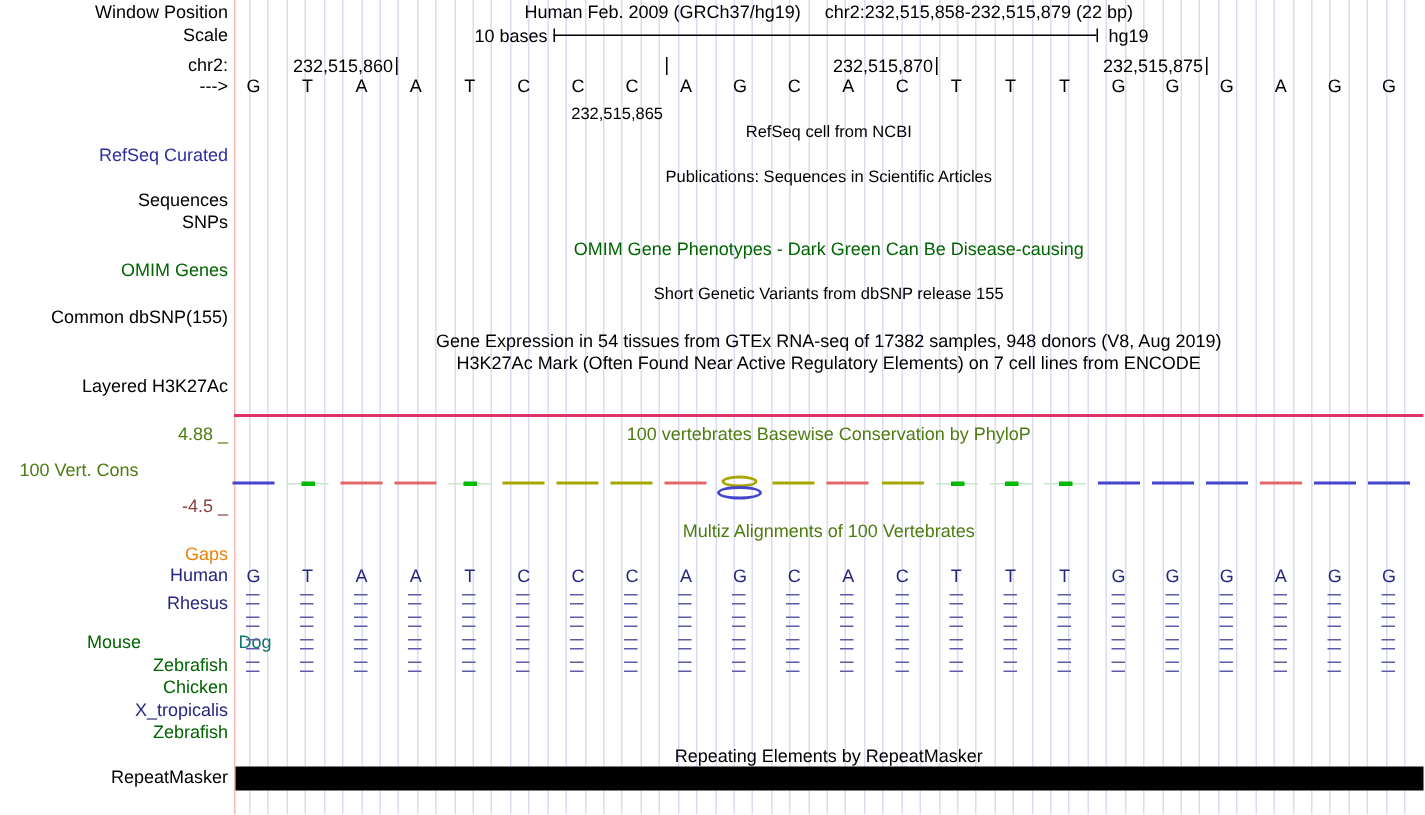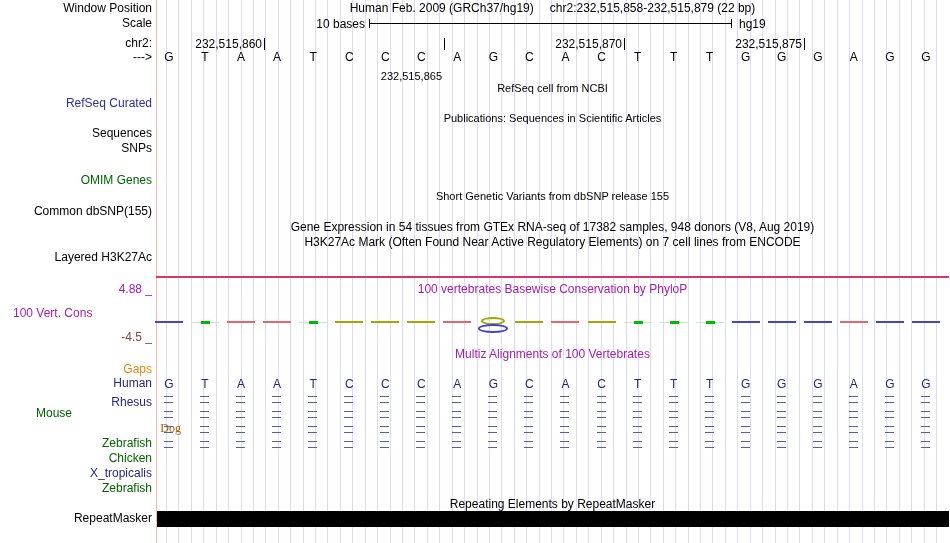--- a/index.html
+++ b/index.html
@@ -2,21 +2,21 @@
 <html><head>
 <meta charset="utf-8">
 <style>
   html,body{margin:0;padding:0;background:#fff;}
   body{width:950px;height:543px;position:relative;font-family:"Liberation Sans",sans-serif;overflow:hidden;}
   #canvas{position:absolute;left:0;top:0;width:950px;height:543px;}
   .llabel{position:absolute;left:0;width:152px;text-align:right;font-size:12px;line-height:13px;white-space:nowrap;color:#000;}
   .ctitle{position:absolute;left:156px;width:793px;text-align:center;font-size:12px;line-height:13px;white-space:nowrap;color:#000;}
   .small{font-size:11px;}
   .big{font-size:13px;}
-  .blue{color:#a21caf;}
+  .blue{color:#4d7c0f;}
   .navy{color:#2E2E9E;}
   .green{color:#006400;}
   .orange{color:#E8820C;}
   .maroon{color:#8B4040;}
   .sep{position:absolute;left:156px;top:0;width:1px;height:543px;background:#F5B9B1;}
   .divider{position:absolute;left:156px;top:276px;width:793px;height:2px;background:#DE3366;}
   .scalebar{position:absolute;left:369px;top:23px;width:362px;height:1px;background:#000;}
   .scaletick{position:absolute;width:1px;height:9px;top:19px;background:#000;}
   .repeatbar{position:absolute;left:157px;top:511px;width:792px;height:16px;background:#000;}
 </style>
@@ -104,20 +104,21 @@
   <div style="position:absolute;left:739px;top:17px;font-size:12px">hg19</div>
 
   <div class="llabel" style="top:37px">chr2:</div>
   <div class="llabel" style="top:51px">---&gt;</div>
 
   <div class="ctitle small" style="top:82px">RefSeq cell from NCBI</div>
   <div class="llabel navy" style="top:97px">RefSeq Curated</div>
   <div class="ctitle small" style="top:112px">Publications: Sequences in Scientific Articles</div>
   <div class="llabel" style="top:127px">Sequences</div>
   <div class="llabel" style="top:142px">SNPs</div>
+  <div class="ctitle green" style="top:160px">OMIM Gene Phenotypes - Dark Green Can Be Disease-causing</div>
   <div class="llabel green" style="top:174px">OMIM Genes</div>
   <div class="ctitle small" style="top:190px">Short Genetic Variants from dbSNP release 155</div>
   <div class="llabel" style="top:205px">Common dbSNP(155)</div>
   <div class="ctitle" style="top:221px">Gene Expression in 54 tissues from GTEx RNA-seq of 17382 samples, 948 donors (V8, Aug 2019)</div>
   <div class="ctitle" style="top:236px">H3K27Ac Mark (Often Found Near Active Regulatory Elements) on 7 cell lines from ENCODE</div>
   <div class="llabel" style="top:251px">Layered H3K27Ac</div>
 
   <div class="divider"></div>
 
   <div class="llabel blue" style="top:283px">4.88 _</div>
@@ -228,21 +229,21 @@
     <div style="position: absolute; left: 596.54px; top: 396px; width: 9px; height: 7px; box-sizing: border-box; border-top: 1px solid rgb(92, 92, 168); border-bottom: 1px solid rgb(92, 92, 168);"></div>
     <div style="position: absolute; left: 632.585px; top: 396px; width: 9px; height: 7px; box-sizing: border-box; border-top: 1px solid rgb(92, 92, 168); border-bottom: 1px solid rgb(92, 92, 168);"></div>
     <div style="position: absolute; left: 668.63px; top: 396px; width: 9px; height: 7px; box-sizing: border-box; border-top: 1px solid rgb(92, 92, 168); border-bottom: 1px solid rgb(92, 92, 168);"></div>
     <div style="position: absolute; left: 704.675px; top: 396px; width: 9px; height: 7px; box-sizing: border-box; border-top: 1px solid rgb(92, 92, 168); border-bottom: 1px solid rgb(92, 92, 168);"></div>
     <div style="position: absolute; left: 740.72px; top: 396px; width: 9px; height: 7px; box-sizing: border-box; border-top: 1px solid rgb(92, 92, 168); border-bottom: 1px solid rgb(92, 92, 168);"></div>
     <div style="position: absolute; left: 776.765px; top: 396px; width: 9px; height: 7px; box-sizing: border-box; border-top: 1px solid rgb(92, 92, 168); border-bottom: 1px solid rgb(92, 92, 168);"></div>
     <div style="position: absolute; left: 812.81px; top: 396px; width: 9px; height: 7px; box-sizing: border-box; border-top: 1px solid rgb(92, 92, 168); border-bottom: 1px solid rgb(92, 92, 168);"></div>
     <div style="position: absolute; left: 848.855px; top: 396px; width: 9px; height: 7px; box-sizing: border-box; border-top: 1px solid rgb(92, 92, 168); border-bottom: 1px solid rgb(92, 92, 168);"></div>
     <div style="position: absolute; left: 884.9px; top: 396px; width: 9px; height: 7px; box-sizing: border-box; border-top: 1px solid rgb(92, 92, 168); border-bottom: 1px solid rgb(92, 92, 168);"></div>
     <div style="position: absolute; left: 920.945px; top: 396px; width: 9px; height: 7px; box-sizing: border-box; border-top: 1px solid rgb(92, 92, 168); border-bottom: 1px solid rgb(92, 92, 168);"></div>
-    <div style="position: absolute; left: 0px; top: 407px; width: 152px; text-align: left; font-size: 12px; line-height: 13px; color: rgb(0, 100, 0); padding-left: 36px;">Mouse</div>
+    <div style="position: absolute; left: 0px; top: 422px; width: 152px; text-align: center; font-size: 12px; line-height: 13px; color: rgb(0, 100, 0);">Mouse</div>
     <div style="position: absolute; left: 164px; top: 411px; width: 9px; height: 7px; box-sizing: border-box; border-top: 1px solid rgb(92, 92, 168); border-bottom: 1px solid rgb(92, 92, 168);"></div>
     <div style="position: absolute; left: 200.045px; top: 411px; width: 9px; height: 7px; box-sizing: border-box; border-top: 1px solid rgb(92, 92, 168); border-bottom: 1px solid rgb(92, 92, 168);"></div>
     <div style="position: absolute; left: 236.09px; top: 411px; width: 9px; height: 7px; box-sizing: border-box; border-top: 1px solid rgb(92, 92, 168); border-bottom: 1px solid rgb(92, 92, 168);"></div>
     <div style="position: absolute; left: 272.135px; top: 411px; width: 9px; height: 7px; box-sizing: border-box; border-top: 1px solid rgb(92, 92, 168); border-bottom: 1px solid rgb(92, 92, 168);"></div>
     <div style="position: absolute; left: 308.18px; top: 411px; width: 9px; height: 7px; box-sizing: border-box; border-top: 1px solid rgb(92, 92, 168); border-bottom: 1px solid rgb(92, 92, 168);"></div>
     <div style="position: absolute; left: 344.225px; top: 411px; width: 9px; height: 7px; box-sizing: border-box; border-top: 1px solid rgb(92, 92, 168); border-bottom: 1px solid rgb(92, 92, 168);"></div>
     <div style="position: absolute; left: 380.27px; top: 411px; width: 9px; height: 7px; box-sizing: border-box; border-top: 1px solid rgb(92, 92, 168); border-bottom: 1px solid rgb(92, 92, 168);"></div>
     <div style="position: absolute; left: 416.315px; top: 411px; width: 9px; height: 7px; box-sizing: border-box; border-top: 1px solid rgb(92, 92, 168); border-bottom: 1px solid rgb(92, 92, 168);"></div>
     <div style="position: absolute; left: 452.36px; top: 411px; width: 9px; height: 7px; box-sizing: border-box; border-top: 1px solid rgb(92, 92, 168); border-bottom: 1px solid rgb(92, 92, 168);"></div>
     <div style="position: absolute; left: 488.405px; top: 411px; width: 9px; height: 7px; box-sizing: border-box; border-top: 1px solid rgb(92, 92, 168); border-bottom: 1px solid rgb(92, 92, 168);"></div>
@@ -251,21 +252,21 @@
     <div style="position: absolute; left: 596.54px; top: 411px; width: 9px; height: 7px; box-sizing: border-box; border-top: 1px solid rgb(92, 92, 168); border-bottom: 1px solid rgb(92, 92, 168);"></div>
     <div style="position: absolute; left: 632.585px; top: 411px; width: 9px; height: 7px; box-sizing: border-box; border-top: 1px solid rgb(92, 92, 168); border-bottom: 1px solid rgb(92, 92, 168);"></div>
     <div style="position: absolute; left: 668.63px; top: 411px; width: 9px; height: 7px; box-sizing: border-box; border-top: 1px solid rgb(92, 92, 168); border-bottom: 1px solid rgb(92, 92, 168);"></div>
     <div style="position: absolute; left: 704.675px; top: 411px; width: 9px; height: 7px; box-sizing: border-box; border-top: 1px solid rgb(92, 92, 168); border-bottom: 1px solid rgb(92, 92, 168);"></div>
     <div style="position: absolute; left: 740.72px; top: 411px; width: 9px; height: 7px; box-sizing: border-box; border-top: 1px solid rgb(92, 92, 168); border-bottom: 1px solid rgb(92, 92, 168);"></div>
     <div style="position: absolute; left: 776.765px; top: 411px; width: 9px; height: 7px; box-sizing: border-box; border-top: 1px solid rgb(92, 92, 168); border-bottom: 1px solid rgb(92, 92, 168);"></div>
     <div style="position: absolute; left: 812.81px; top: 411px; width: 9px; height: 7px; box-sizing: border-box; border-top: 1px solid rgb(92, 92, 168); border-bottom: 1px solid rgb(92, 92, 168);"></div>
     <div style="position: absolute; left: 848.855px; top: 411px; width: 9px; height: 7px; box-sizing: border-box; border-top: 1px solid rgb(92, 92, 168); border-bottom: 1px solid rgb(92, 92, 168);"></div>
     <div style="position: absolute; left: 884.9px; top: 411px; width: 9px; height: 7px; box-sizing: border-box; border-top: 1px solid rgb(92, 92, 168); border-bottom: 1px solid rgb(92, 92, 168);"></div>
     <div style="position: absolute; left: 920.945px; top: 411px; width: 9px; height: 7px; box-sizing: border-box; border-top: 1px solid rgb(92, 92, 168); border-bottom: 1px solid rgb(92, 92, 168);"></div>
-    <div style="position: absolute; left: 0px; top: 422px; width: 181px; text-align: right; font-size: 12px; line-height: 13px; color: #a16207; font-family: Liberation Serif, serif;">Dog</div>
+    <div style="position: absolute; left: 0px; top: 422px; width: 181px; text-align: right; font-size: 12px; line-height: 13px; color: #0f766e;">Dog</div>
     <div style="position: absolute; left: 164px; top: 426px; width: 9px; height: 7px; box-sizing: border-box; border-top: 1px solid rgb(92, 92, 168); border-bottom: 1px solid rgb(92, 92, 168);"></div>
     <div style="position: absolute; left: 200.045px; top: 426px; width: 9px; height: 7px; box-sizing: border-box; border-top: 1px solid rgb(92, 92, 168); border-bottom: 1px solid rgb(92, 92, 168);"></div>
     <div style="position: absolute; left: 236.09px; top: 426px; width: 9px; height: 7px; box-sizing: border-box; border-top: 1px solid rgb(92, 92, 168); border-bottom: 1px solid rgb(92, 92, 168);"></div>
     <div style="position: absolute; left: 272.135px; top: 426px; width: 9px; height: 7px; box-sizing: border-box; border-top: 1px solid rgb(92, 92, 168); border-bottom: 1px solid rgb(92, 92, 168);"></div>
     <div style="position: absolute; left: 308.18px; top: 426px; width: 9px; height: 7px; box-sizing: border-box; border-top: 1px solid rgb(92, 92, 168); border-bottom: 1px solid rgb(92, 92, 168);"></div>
     <div style="position: absolute; left: 344.225px; top: 426px; width: 9px; height: 7px; box-sizing: border-box; border-top: 1px solid rgb(92, 92, 168); border-bottom: 1px solid rgb(92, 92, 168);"></div>
     <div style="position: absolute; left: 380.27px; top: 426px; width: 9px; height: 7px; box-sizing: border-box; border-top: 1px solid rgb(92, 92, 168); border-bottom: 1px solid rgb(92, 92, 168);"></div>
     <div style="position: absolute; left: 416.315px; top: 426px; width: 9px; height: 7px; box-sizing: border-box; border-top: 1px solid rgb(92, 92, 168); border-bottom: 1px solid rgb(92, 92, 168);"></div>
     <div style="position: absolute; left: 452.36px; top: 426px; width: 9px; height: 7px; box-sizing: border-box; border-top: 1px solid rgb(92, 92, 168); border-bottom: 1px solid rgb(92, 92, 168);"></div>
     <div style="position: absolute; left: 488.405px; top: 426px; width: 9px; height: 7px; box-sizing: border-box; border-top: 1px solid rgb(92, 92, 168); border-bottom: 1px solid rgb(92, 92, 168);"></div>

